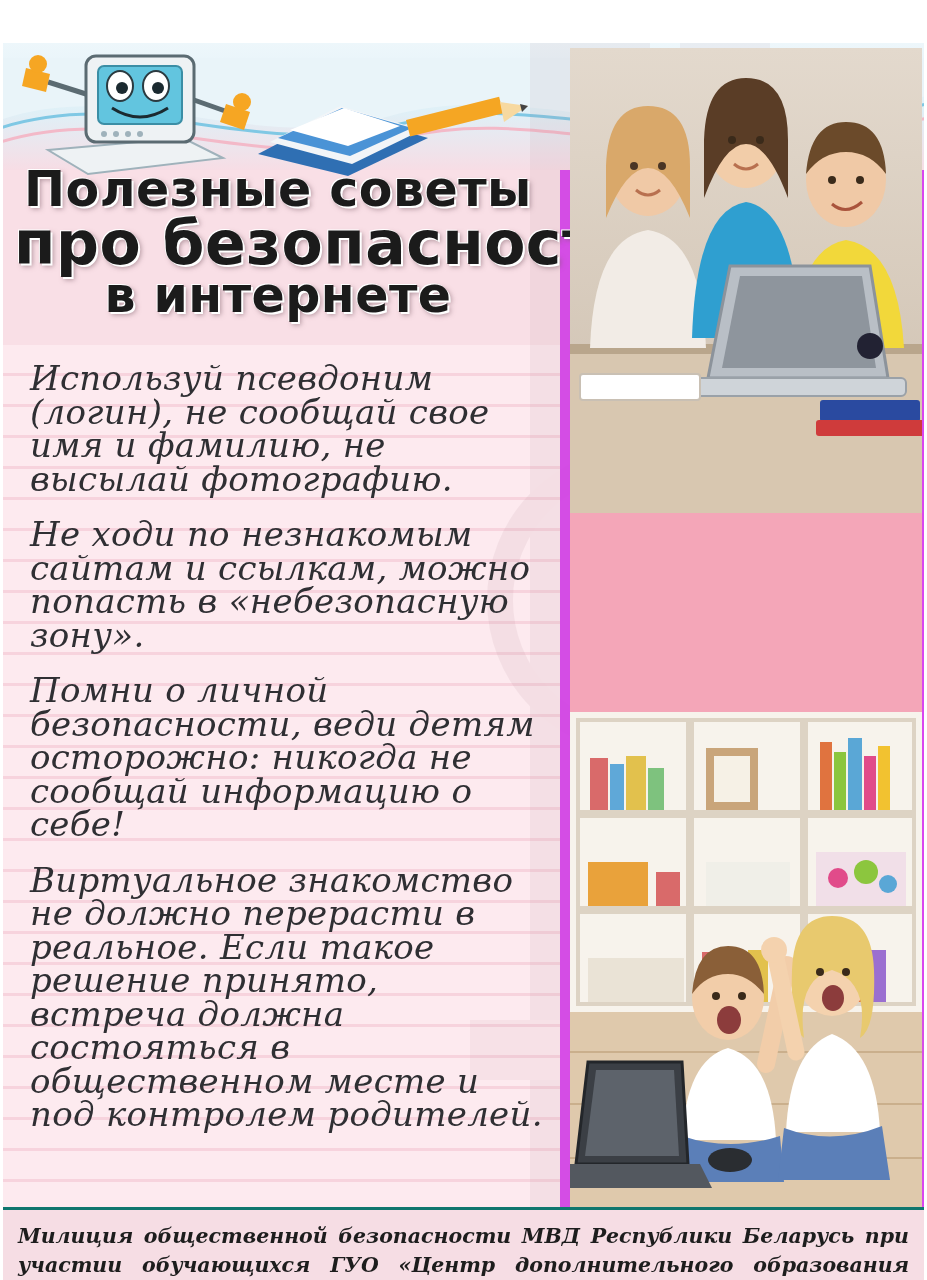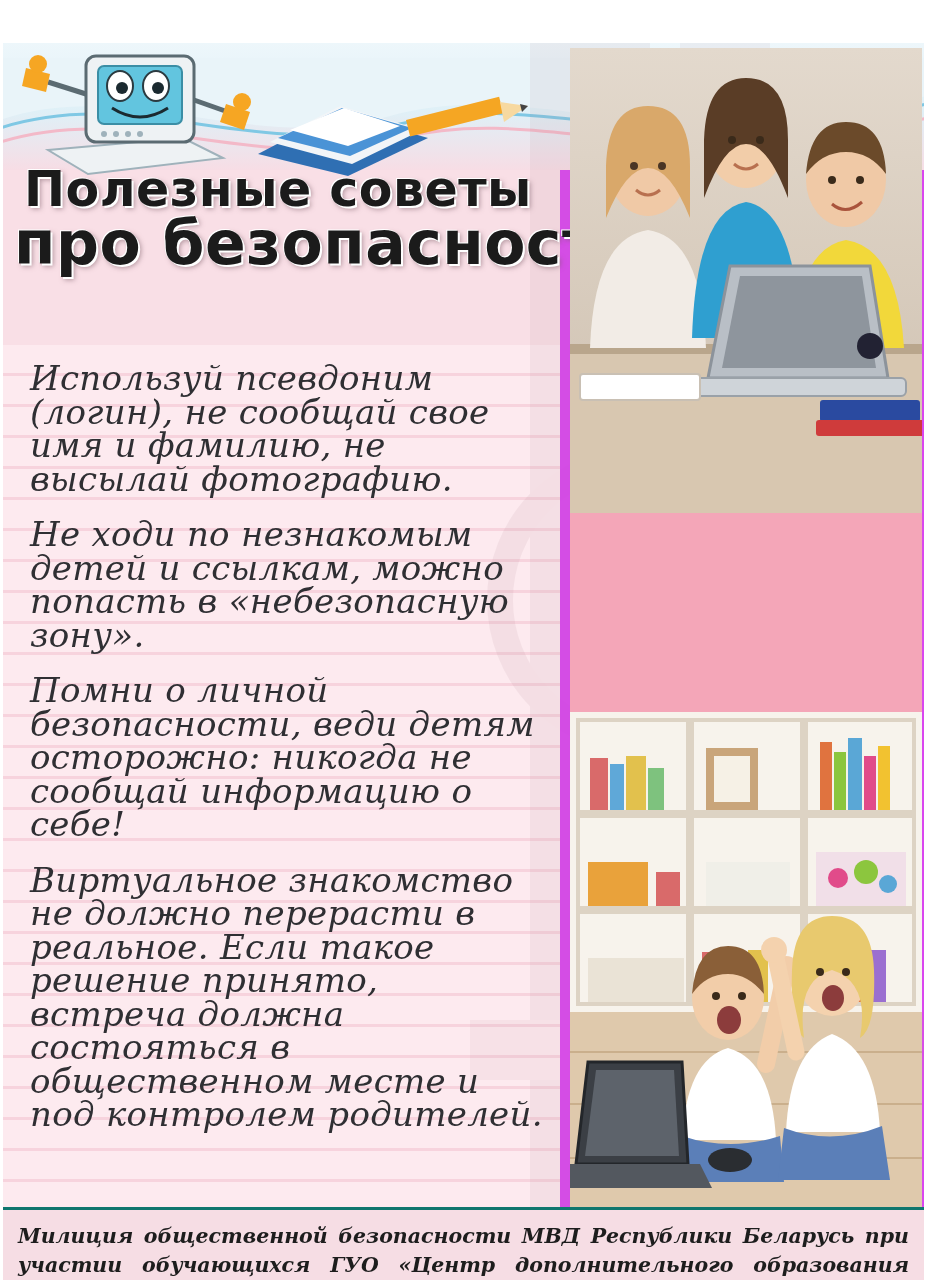--- a/index.html
+++ b/index.html
@@ -246,25 +246,26 @@
       <g fill="#f6a623">
         <path d="M218,62 l24,8 l-6,18 l-24,-8 z"></path>
         <circle cx="234" cy="60" r="9"></circle>
       </g>
     </g>
   </svg>
 
   <div class="title-block">
     <div class="title-line l1">Полезные советы</div>
     <div class="title-line l2">про безопасность</div>
+    <div class="title-line l3">в интернете</div>
   </div>
 
   <div class="tips">
     <div class="tip">Используй псевдоним (логин), не сообщай свое имя и фамилию, не высылай фотографию.</div>
-    <div class="tip">Не ходи по незнакомым детей и ссылкам, можно попасть в «небезопасную зону».</div>
+    <div class="tip">Не ходи по незнакомым сайтам и ссылкам, можно попасть в «небезопасную зону».</div>
     <div class="tip">Помни о личной безопасности, веди детям осторожно: никогда не сообщай информацию о себе!</div>
     <div class="tip">Виртуальное знакомство не должно перерасти в реальное. Если такое решение принято, встреча должна состояться в общественном месте и под контролем родителей.</div>
   </div>
 
   <div class="photo-top">
     <svg viewBox="0 0 352 465" preserveAspectRatio="none" width="352" height="465">
       <defs>
         <linearGradient id="wallT" x1="0" y1="0" x2="0" y2="1">
           <stop offset="0%" stop-color="#e3d9cd"></stop>
           <stop offset="100%" stop-color="#cdbfae"></stop>

